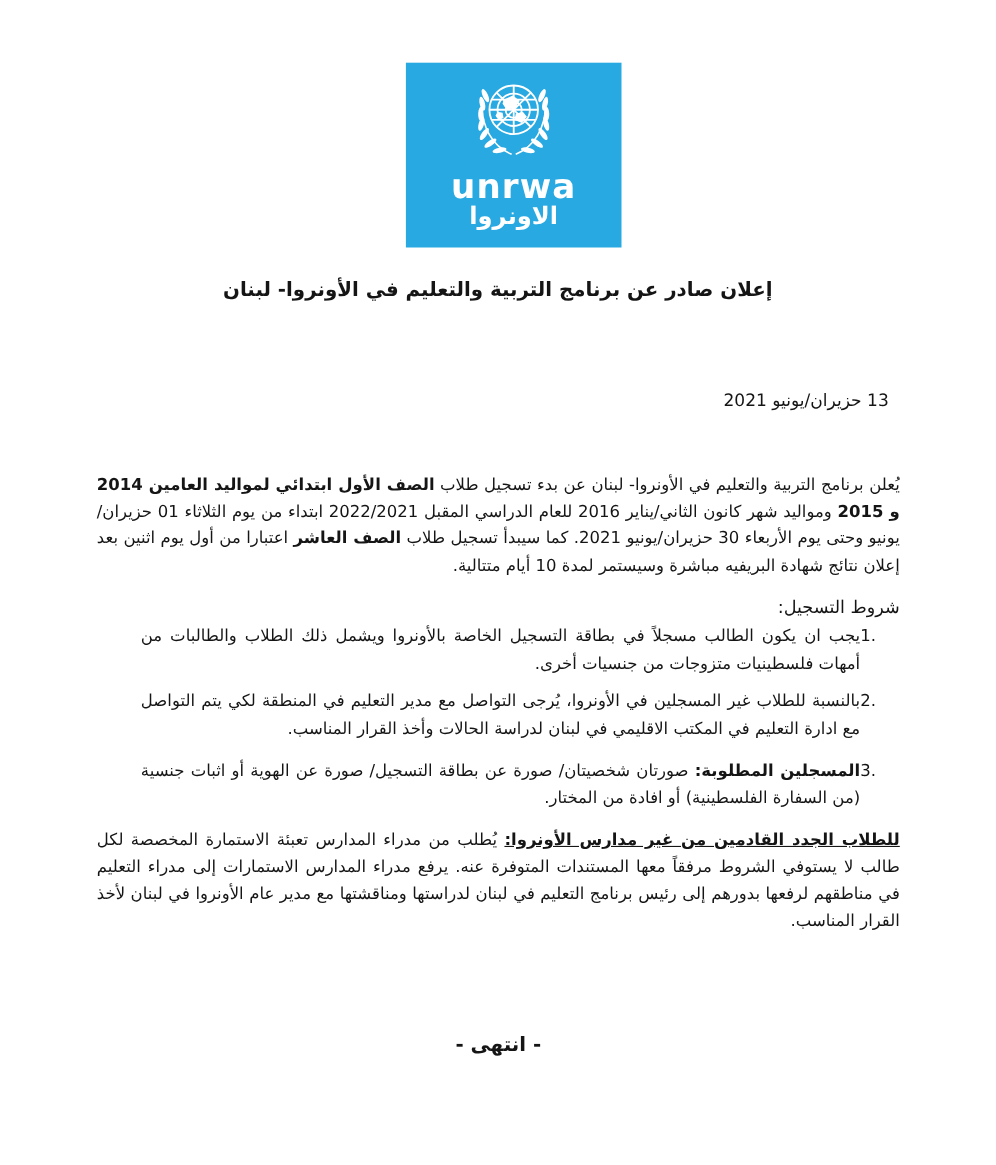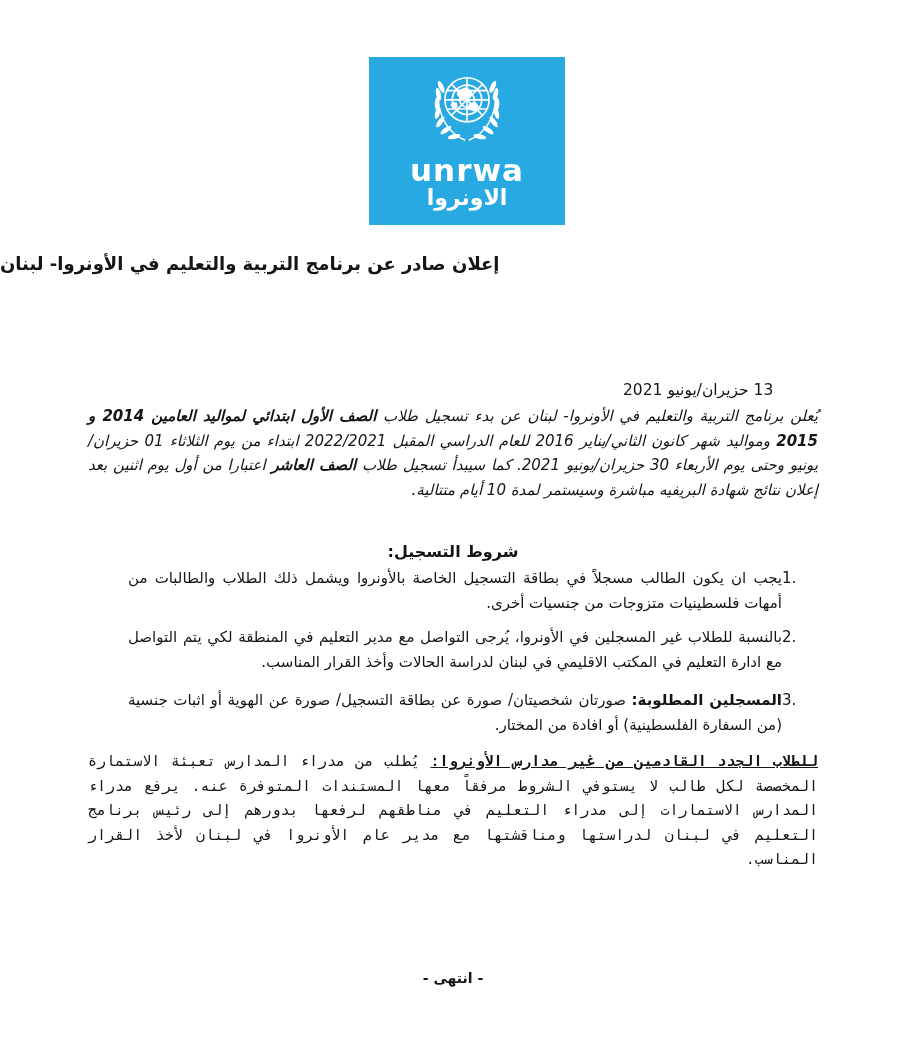--- a/index.html
+++ b/index.html
@@ -20,47 +20,47 @@
   .logo-latin{
     color:#fff;font-weight:bold;font-size:31px;line-height:30px;letter-spacing:1px;
     font-family:"DejaVu Sans", sans-serif;
   }
   .logo-arabic{
     color:#fff;font-weight:bold;font-size:22px;line-height:26px;direction:rtl;
   }
 
   
   .title{
-    position:absolute;top:250px;left:0;width:905px;text-align:left;
+    position:absolute;top:250px;left:0;width:905px;text-align:center;
     font-weight:bold;font-size:18px;line-height:28px;direction:rtl;
   }
 
   .date-block{
-    position:absolute;top:352px;right:97px;width:185px;text-align:left;
-    font-size:15.5px;line-height:24px;direction:rtl;margin-top:26px;
+    position:absolute;top:352px;right:97px;width:185px;text-align:right;
+    font-size:15.5px;line-height:24px;direction:rtl;
   }
 
   
   .block{
     position:absolute;left:88px;width:730px;direction:rtl;
     font-size:15px;line-height:24.5px;text-align:justify;
   }
   .b{font-weight:bold;}
   .bu{font-weight:bold;text-decoration:underline;}
 
-  .cond-heading{font-weight:bold;font-size:16px;text-align:center;}
+  .cond-heading{font-weight:normal;font-size:16px;text-align:right;}
 
   .list-item{display:flex;direction:rtl;}
   .item-number{
     flex:none;width:36px;font-size:15px;direction:ltr;text-align:left;
     padding-right:2px;box-sizing:border-box;
   }
   .item-text{flex:1;text-align:justify;margin-left:40px;}
 
-  .end-mark{text-align:center;font-weight:bold;font-size:14px;margin-top:28px;}
+  .end-mark{text-align:center;font-weight:bold;font-size:18px;}
 </style>
 </head>
 <body>
 
 <div class="page">
 
   <div class="logo">
     <svg class="emblem" width="112" height="92" viewBox="0 0 120 100" aria-hidden="true">
       <g stroke="#ffffff" fill="none" stroke-width="1.8">
         <circle cx="60" cy="40" r="24"></circle>
@@ -104,21 +104,21 @@
   </div>
 
   <div class="title">
     <div>إعلان صادر عن برنامج التربية والتعليم في الأونروا- لبنان</div>
   </div>
 
   <div class="date-block">
     <div>13 حزيران/يونيو 2021</div>
   </div>
 
-  <div class="block" style="top:404px;font-style:italic;">
+  <div class="block" style="top:428px;">
     <span>يُعلن برنامج التربية والتعليم في الأونروا- لبنان عن بدء تسجيل طلاب </span><span class="b">الصف الأول ابتدائي لمواليد العامين 2014 و 2015</span><span> ومواليد شهر كانون الثاني/يناير 2016 للعام الدراسي المقبل 2022/2021  ابتداء من يوم الثلاثاء 01 حزيران/يونيو وحتى يوم الأربعاء 30 حزيران/يونيو 2021. كما سيبدأ تسجيل طلاب </span><span class="b">الصف العاشر</span><span> اعتبارا من أول يوم اثنين بعد إعلان نتائج شهادة البريفيه مباشرة وسيستمر لمدة 10 أيام متتالية.</span>
   </div>
 
   <div class="block cond-heading" style="top:540px;">شروط التسجيل:</div>
 
   <div class="block list-item" style="top:566px;">
     <span class="item-number">1.</span>
     <div class="item-text">يجب ان يكون الطالب مسجلاً في بطاقة التسجيل الخاصة بالأونروا ويشمل ذلك الطلاب والطالبات من أمهات فلسطينيات متزوجات من جنسيات أخرى.</div>
   </div>
 
@@ -127,20 +127,20 @@
     <div class="item-text">بالنسبة للطلاب غير المسجلين في الأونروا، يُرجى التواصل مع مدير التعليم في المنطقة لكي يتم التواصل مع ادارة التعليم في المكتب الاقليمي في لبنان لدراسة الحالات وأخذ القرار المناسب.</div>
   </div>
 
   <div class="block list-item" style="top:688px;">
     <span class="item-number">3.</span>
     <div class="item-text">
       <span class="b">المسجلين المطلوبة:</span><span> صورتان شخصيتان/ صورة عن بطاقة التسجيل/ صورة عن الهوية أو اثبات جنسية (من السفارة الفلسطينية) أو افادة من المختار.</span>
     </div>
   </div>
 
-  <div class="block" style="top:751px;font-family:Liberation Mono, monospace;">
+  <div class="block" style="top:751px;">
     <span class="bu">للطلاب الجدد القادمين من غير مدارس الأونروا:</span><span>  يُطلب من مدراء المدارس تعبئة الاستمارة المخصصة لكل طالب لا يستوفي الشروط مرفقاً معها المستندات المتوفرة عنه. يرفع مدراء المدارس الاستمارات إلى مدراء التعليم في مناطقهم لرفعها بدورهم إلى رئيس برنامج التعليم في لبنان لدراستها ومناقشتها مع مدير عام الأونروا في لبنان لأخذ القرار المناسب.</span>
   </div>
 
 
   <div class="block end-mark" style="top:938px;">- انتهى -</div>
 
 </div>
 
 </body></html>

